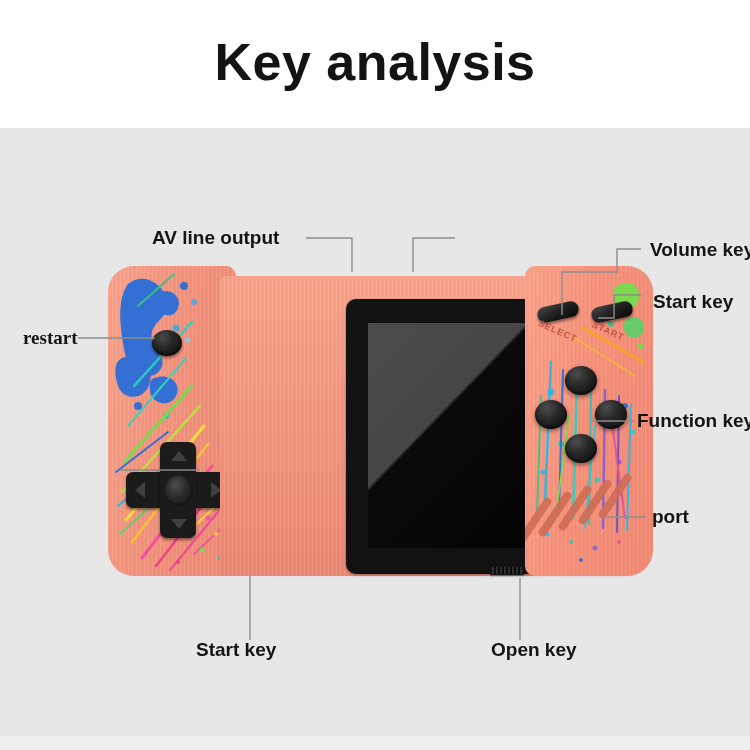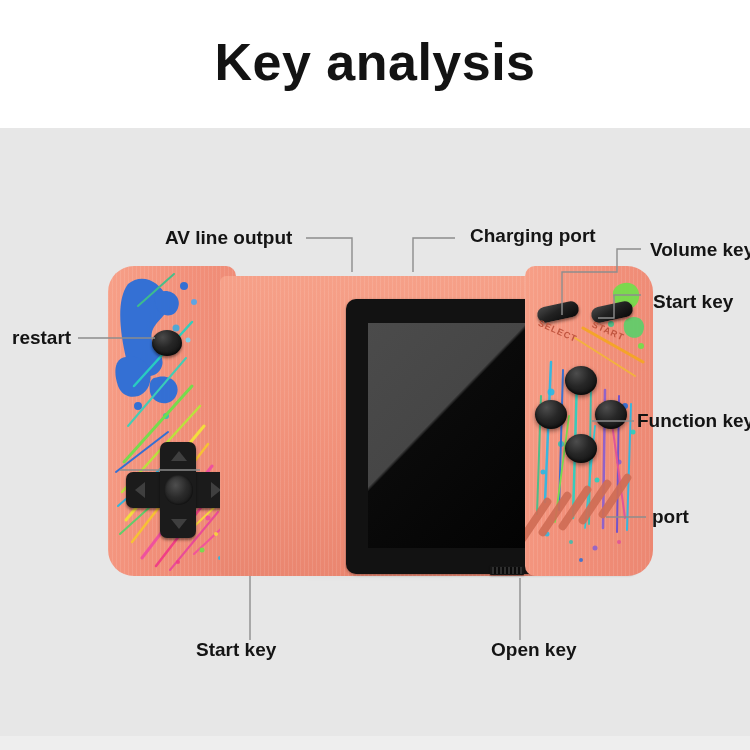--- a/index.html
+++ b/index.html
@@ -289,29 +289,28 @@
       <path d="M641 295 L614 295 L614 318 L598 318"></path>
       <path d="M78 338 L155 338"></path>
       <path d="M120 470 L200 470"></path>
       <path d="M634 421 L592 421"></path>
       <path d="M646 517 L606 517"></path>
       <path d="M250 640 L250 576"></path>
       <path d="M520 640 L520 578"></path>
     </g>
   </svg>
 
-  <div class="label" style="left:165px;top:228px;">AV line output</div>
-
-  <div class="label" style="left:470px;top:226px;">Charging port</div>
+  <div class="label" style="left:152px;top:228px;">AV line output</div>
+
 
   <div class="label" style="left:650px;top:240px;">Volume key</div>
 
   <div class="label" style="left:653px;top:292px;">Start key</div>
 
-  <div class="label" style="left:12px;top:328px;">restart</div>
+  <div class="label" style="left:23px;top:328px;font-family:Liberation Serif, serif;">restart</div>
 
 
   <div class="label" style="left:637px;top:411px;">Function key</div>
 
   <div class="label" style="left:652px;top:507px;">port</div>
 
   <div class="label" style="left:196px;top:640px;">Start key</div>
 
   <div class="label" style="left:491px;top:640px;">Open key</div>
 

